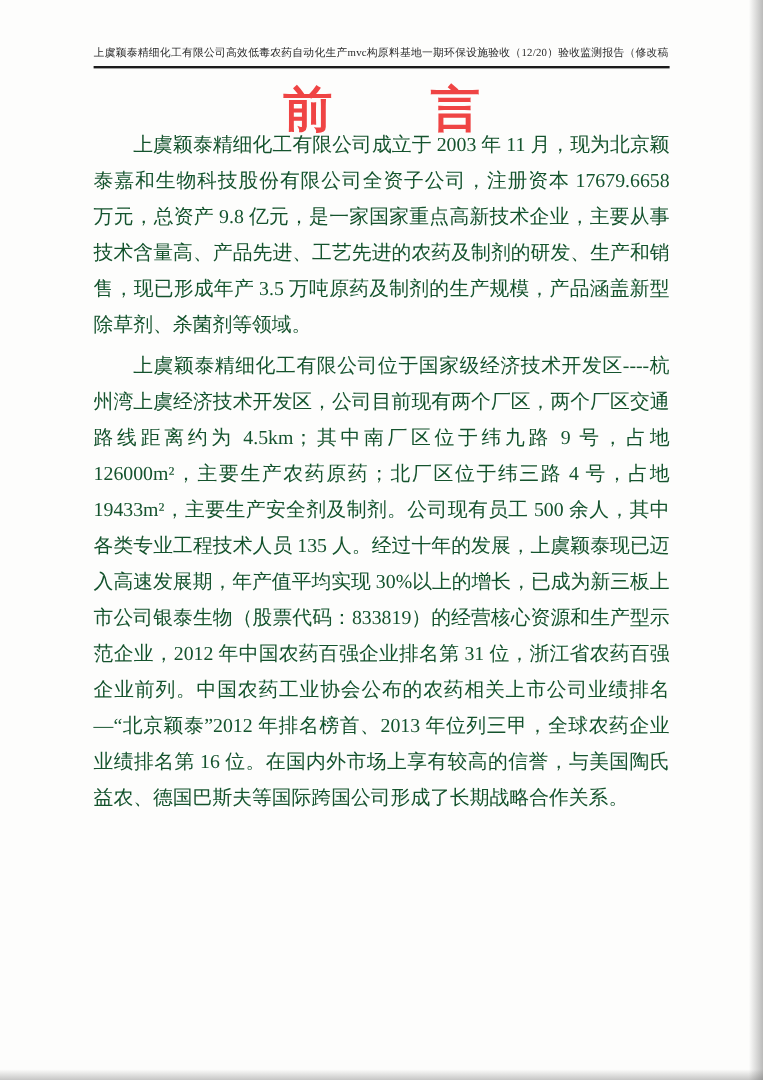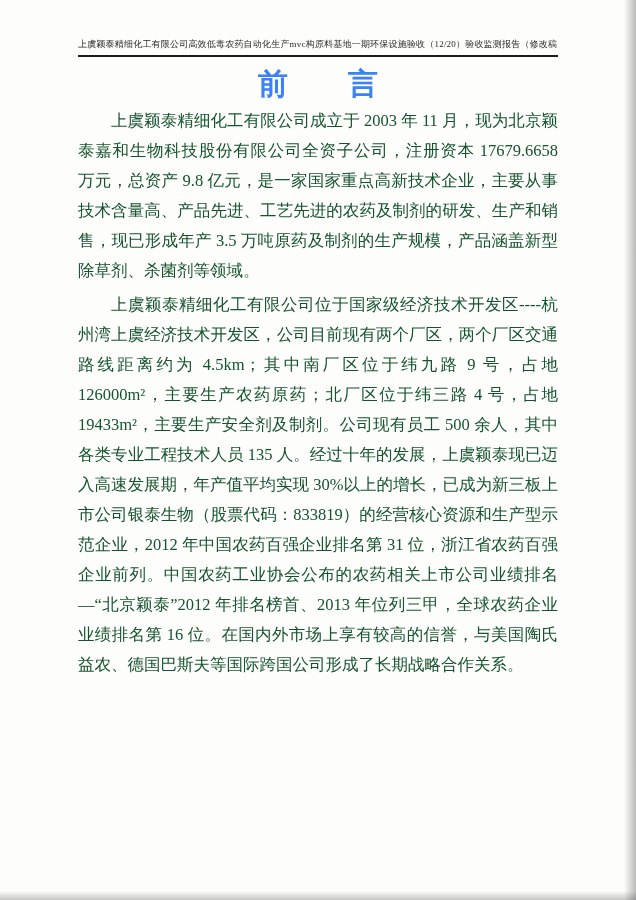--- a/index.html
+++ b/index.html
@@ -30,23 +30,23 @@
     padding-bottom: 4px;
     border-bottom: 2px solid #1c1c1c;
   }
   .doc-title {
     position: absolute;
     top: 64px;
     left: 0;
     width: 100%;
     margin: 0;
     text-align: center;
-    font-size: 30px;
+    font-size: 41px;
     font-weight: bold;
-    color: #3b82f6;
+    color: #ef4444;
   }
   .doc-body {
     position: absolute;
     top: 106px;
     left: 78px;
     width: 480px;
     font-size: 16.5px;
     line-height: 30px;
     text-align: justify;
     color: #14532d;

